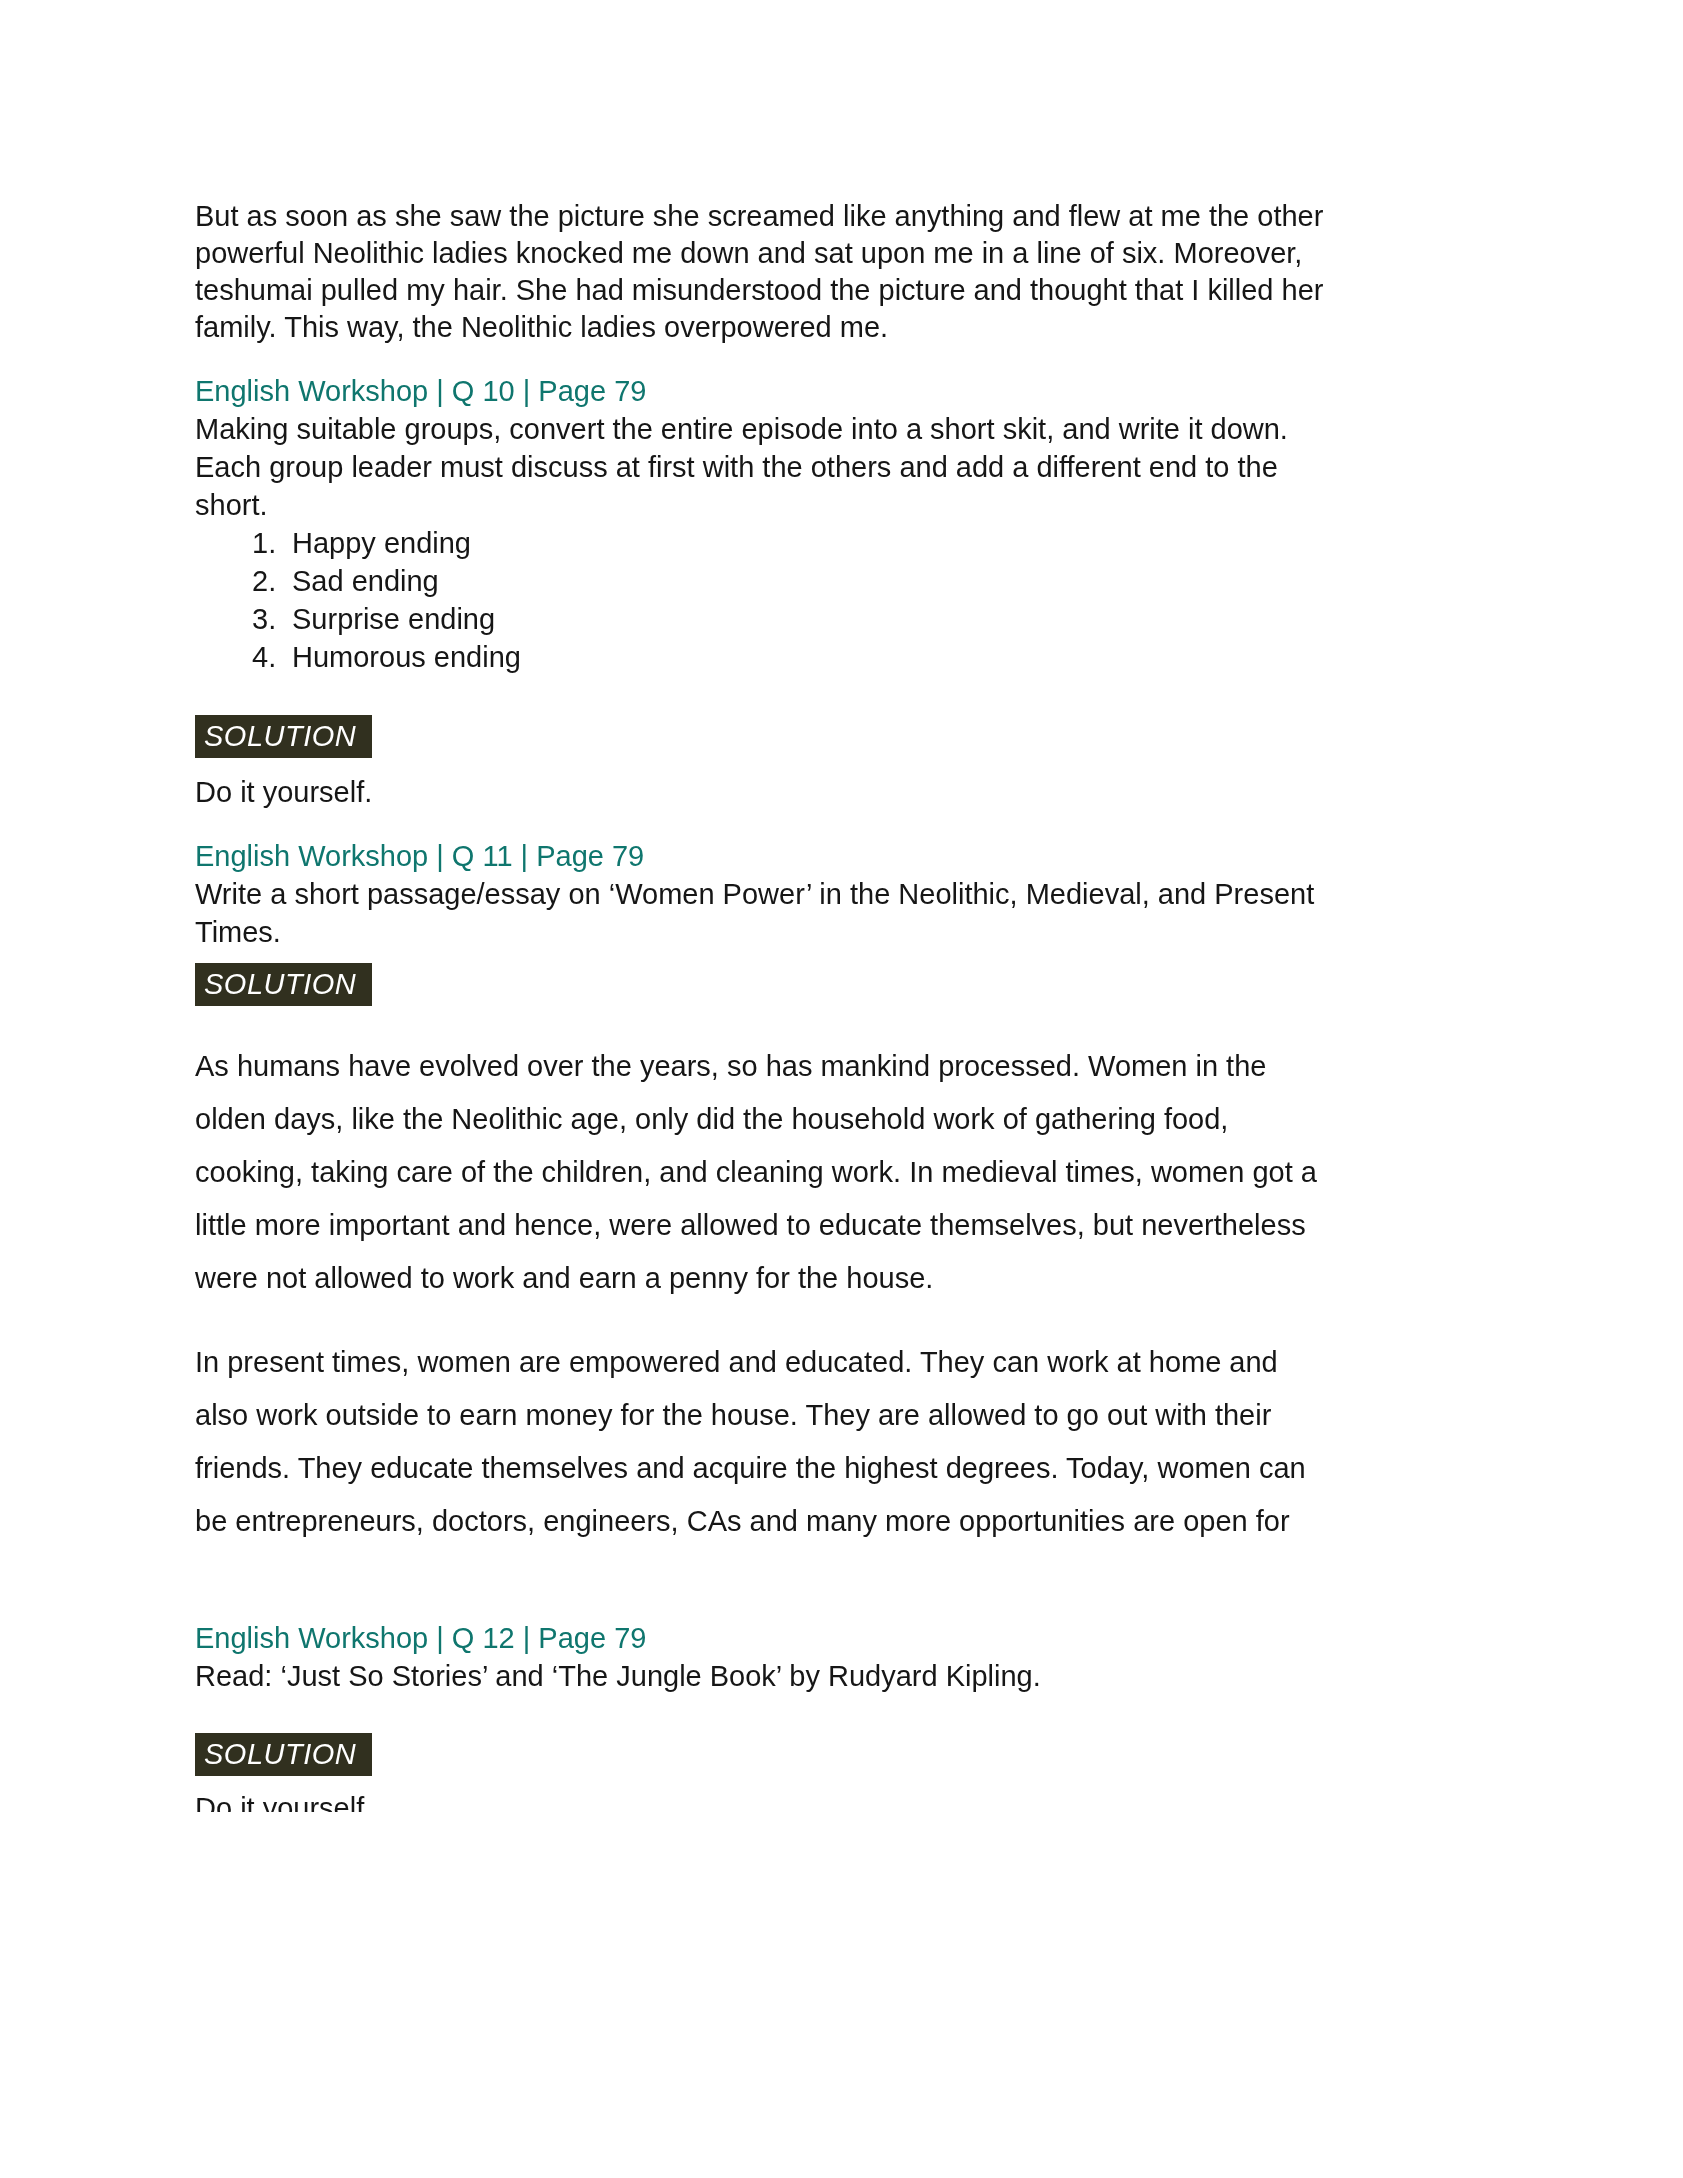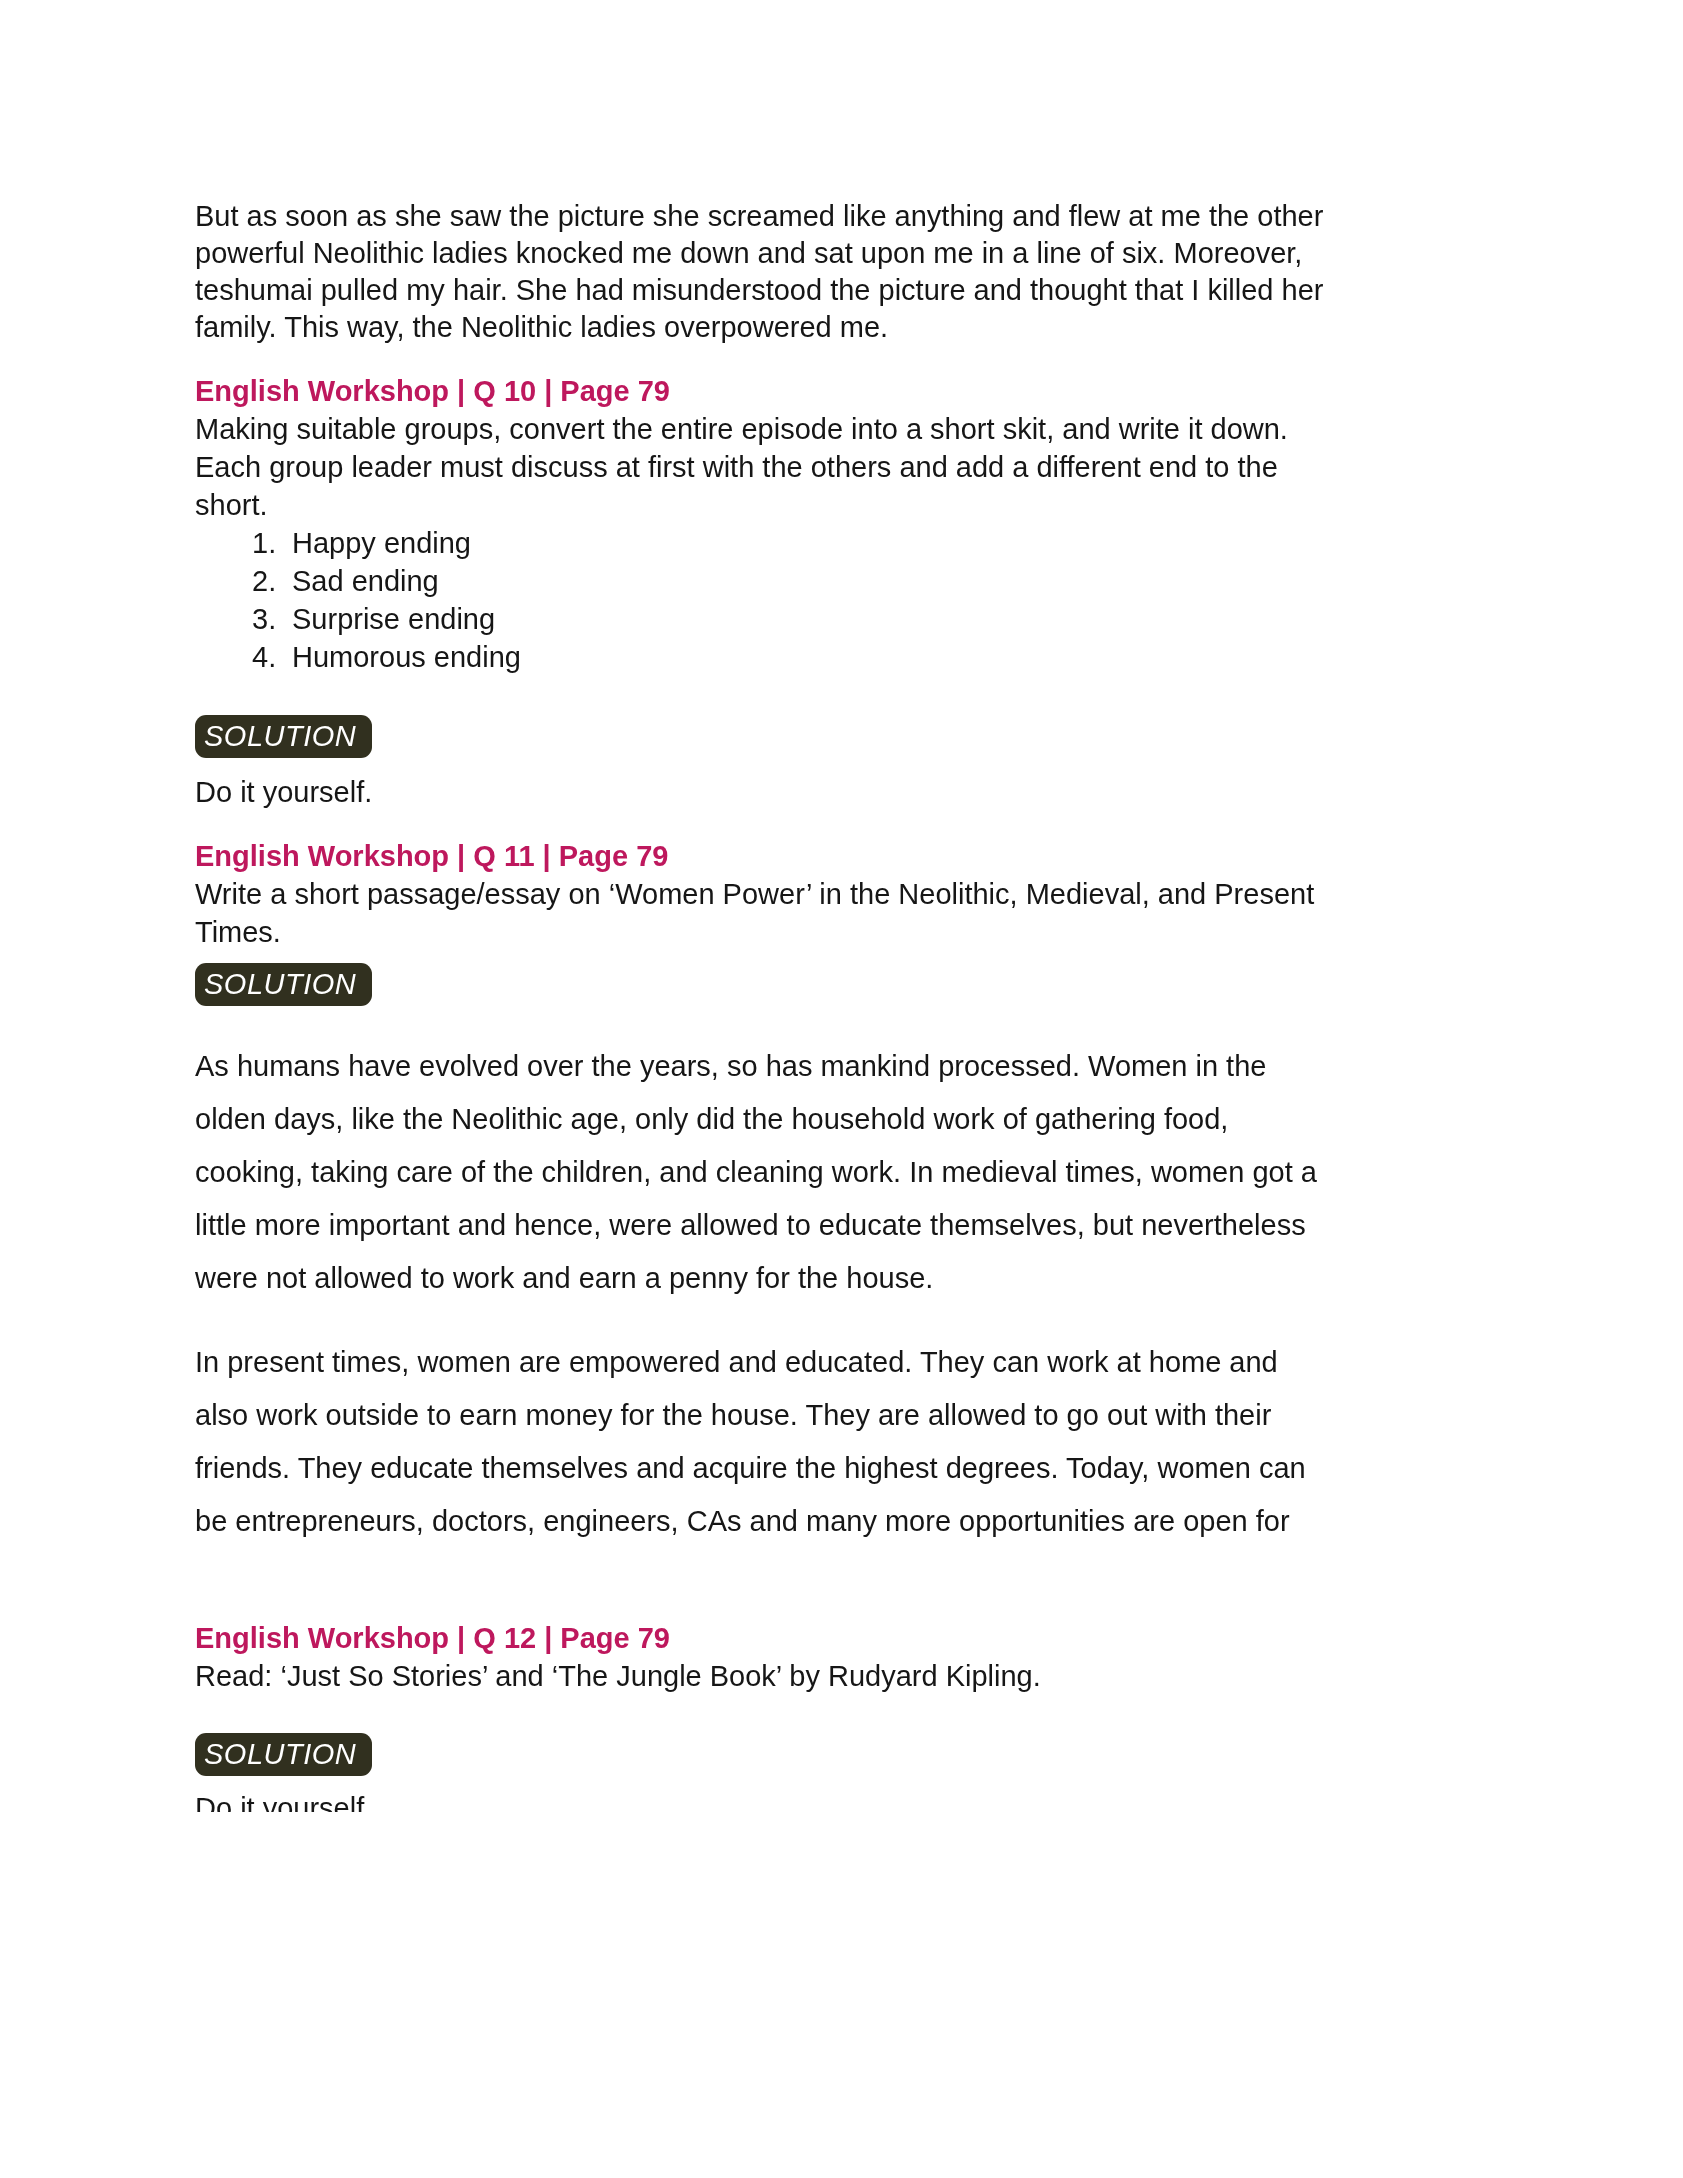--- a/index.html
+++ b/index.html
@@ -15,40 +15,39 @@
   .block {
     position: absolute;
     left: 195px;
     width: 1307px;
     font-size: 29px;
     line-height: 38px;
   }
   .intro { line-height: 37px; }
   .line { white-space: nowrap; }
   .green-header {
-    color: #be185d;
-    font-weight: bold;
+    color: #0f766e;
+    font-weight: normal;
   }
   .list-row { padding-left: 57px; }
   .list-num {
     display: inline-block;
     width: 40px;
   }
   .solution-badge {
     position: absolute;
     left: 195px;
     height: 43px;
     line-height: 43px;
     background: #31301f;
     color: #ffffff;
     font-size: 29px;
     font-style: italic;
     letter-spacing: 0.5px;
     padding: 0 16px 0 9px;
-    border-radius: 11px;
   }
   .essay { line-height: 53px; }
 </style>
 </head>
 <body>
 
 <div class="page">
 
   <div class="block intro" style="top:198px">
     <div class="line">But as soon as she saw the picture she screamed like anything and flew at me the other</div>

